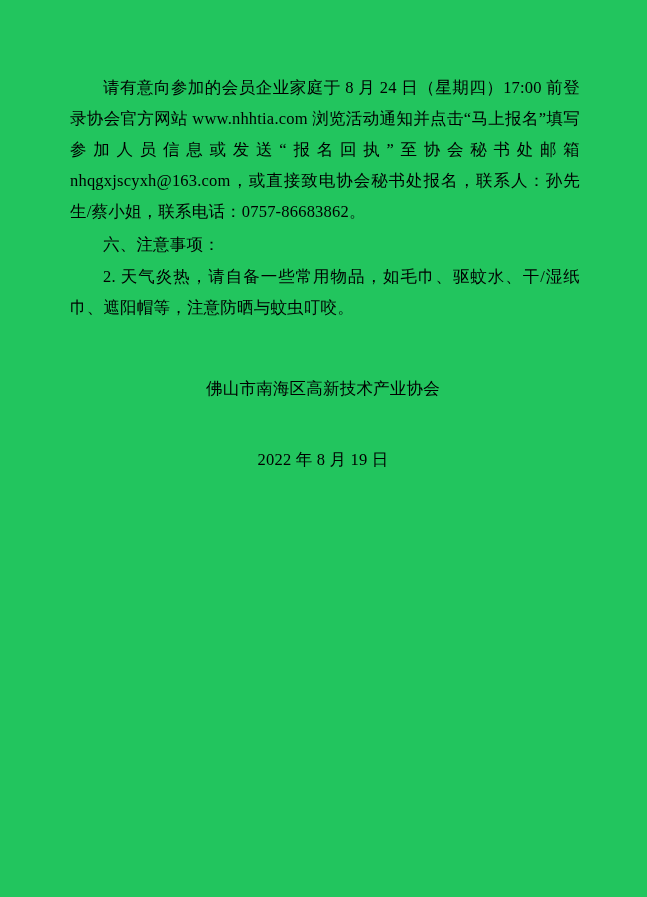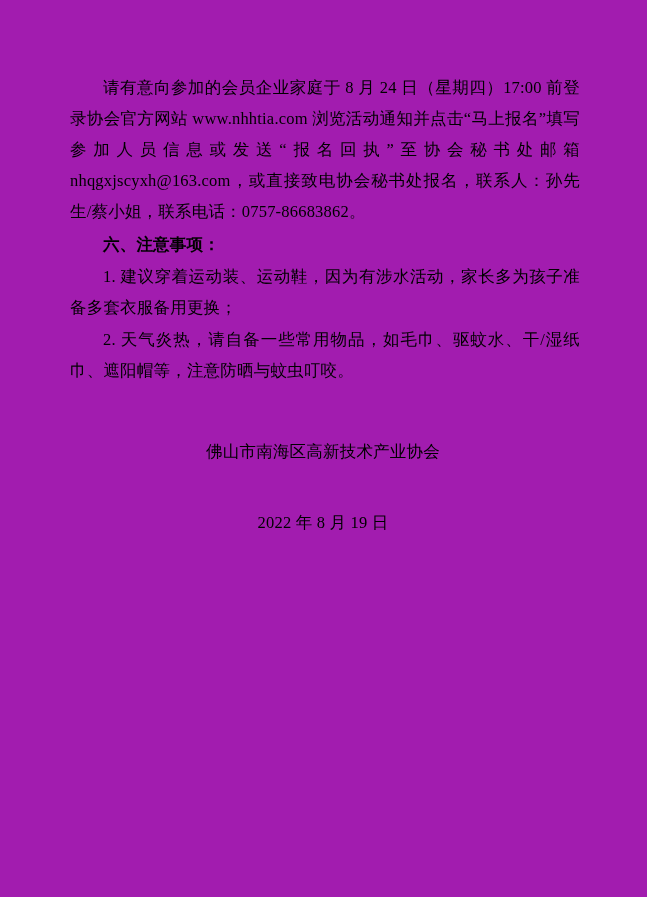--- a/index.html
+++ b/index.html
@@ -14,41 +14,41 @@
     color: #000000;
     position: relative;
     overflow: hidden;
   }
   .page {
     position: absolute;
     left: 0;
     top: 0;
     width: 647px;
     height: 897px;
-    background: #a21caf;
+    background: #22c55e;
   }
   .content {
     position: absolute;
     left: 70px;
     top: 72px;
     width: 510px;
   }
   p {
     margin: 0;
     font-size: 16.5px;
     line-height: 31px;
     text-align: justify;
     text-justify: inter-ideograph;
     letter-spacing: 0.2px;
   }
   .indent2 {
     text-indent: 2em;
   }
   .heading {
-    font-weight: bold;
+    font-weight: normal;
     text-indent: 2em;
     margin-top: 2px;
   }
   .para-gap {
     margin-top: 1px;
   }
   .sign-block {
     margin-top: 50px;
     text-align: right;
   }
@@ -66,21 +66,20 @@
 </head>
 <body>
 
 <div class="page">
   <div class="content">
 
     <p class="indent2">请有意向参加的会员企业家庭于 8 月 24 日（星期四）17:00 前登录协会官方网站 www.nhhtia.com 浏览活动通知并点击“马上报名”填写参加人员信息或发送“报名回执”至协会秘书处邮箱 nhqgxjscyxh@163.com，或直接致电协会秘书处报名，联系人：孙先生/蔡小姐，联系电话：0757-86683862。</p>
 
     <p class="heading">六、注意事项：</p>
 
-    <p class="indent2 para-gap">1. 建议穿着运动装、运动鞋，因为有涉水活动，家长多为孩子准备多套衣服备用更换；</p>
 
     <p class="indent2 para-gap">2. 天气炎热，请自备一些常用物品，如毛巾、驱蚊水、干/湿纸巾、遮阳帽等，注意防晒与蚊虫叮咬。</p>
 
     <div class="sign-block">
       <p class="sign-org">佛山市南海区高新技术产业协会</p>
       <p class="sign-date">2022 年 8 月 19 日</p>
     </div>
 
   </div>
 </div>

